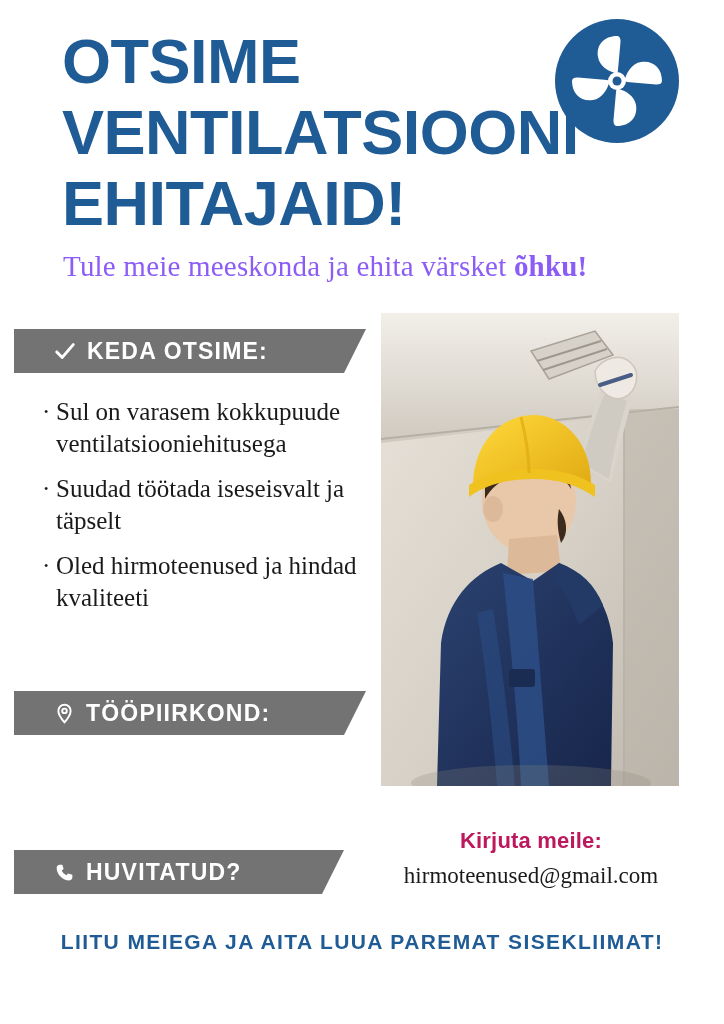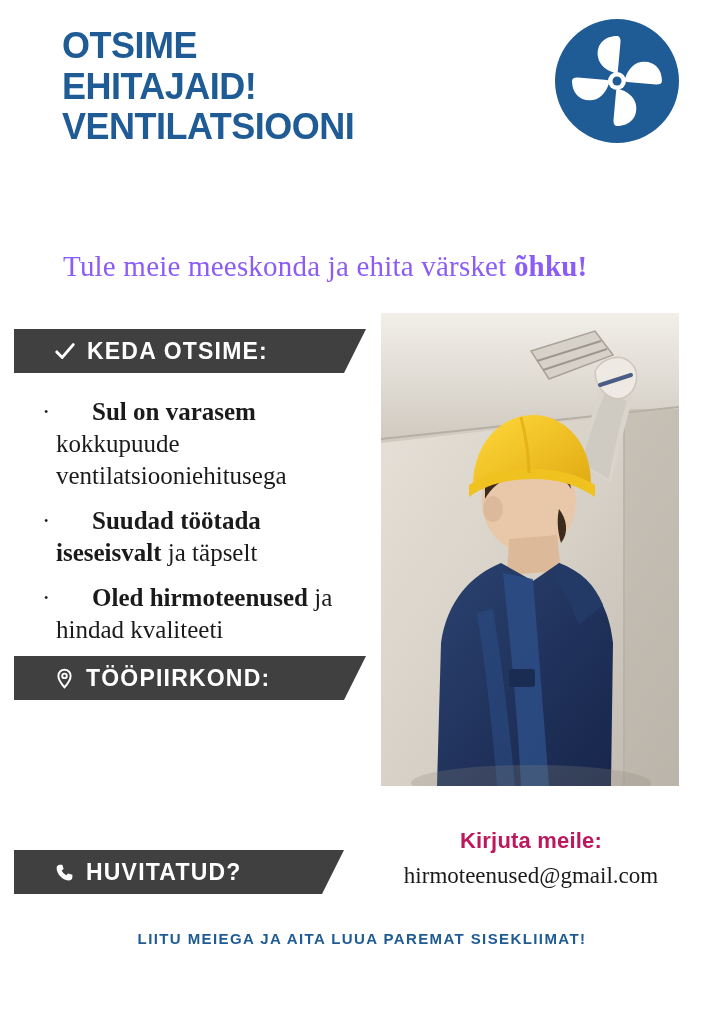--- a/index.html
+++ b/index.html
@@ -32,21 +32,21 @@
     height: 300px;
   }
 
   .headline {
     position: absolute;
     left: 62px;
     top: 26px;
     width: 520px;
     font-family: "Liberation Sans", sans-serif;
     font-weight: bold;
-    font-size: 36px;
+    font-size: 63px;
     line-height: 1.13;
     letter-spacing: -0.5px;
     color: #1F5B94;
     text-transform: uppercase;
   }
   .headline .l {
     display: block;
     white-space: nowrap;
   }
 
@@ -67,21 +67,21 @@
     font-size: 29px;
     color: #8b5cf6;
     letter-spacing: 0.2px;
   }
   .subheadline b { font-weight: bold; }
 
   
   .ribbon {
     position: absolute;
     height: 44px;
-    background: #404040;
+    background: #737373;
     display: flex;
     align-items: center;
     padding-left: 40px;
     box-sizing: border-box;
     color: #ffffff;
     font-family: "Liberation Sans", sans-serif;
     font-weight: bold;
     font-size: 23px;
     letter-spacing: 1.2px;
     text-transform: uppercase;
@@ -89,21 +89,21 @@
   }
   .ribbon .rib-icon {
     display: inline-flex;
     align-items: center;
     justify-content: center;
     margin-right: 11px;
     color: #ffffff;
   }
 
   #ribbon-keda { left: 14px; top: 329px; width: 352px; }
-  #ribbon-too  { left: 14px; top: 656px; width: 352px; }
+  #ribbon-too  { left: 14px; top: 691px; width: 352px; }
   #ribbon-huvi { left: 14px; top: 850px; width: 330px; padding-left: 40px; }
 
   
   .bullets {
     position: absolute;
     left: 42px;
     top: 396px;
     width: 330px;
     font-family: "Liberation Serif", serif;
     font-size: 25px;
@@ -115,21 +115,21 @@
     margin-bottom: 13px;
   }
   .bullet .dot {
     width: 14px;
     flex: 0 0 14px;
     color: #1a1a1a;
     font-size: 25px;
     line-height: 1.28;
   }
   .bullet .btext { flex: 1; }
-  .bullet b { font-weight: bold; margin-left: 36px; }
+  .bullet b { font-weight: normal; }
 
   
   .region-text {
     position: absolute;
     left: 68px;
     top: 753px;
     width: 320px;
     font-family: "Liberation Serif", serif;
     font-size: 25px;
     line-height: 1.36;
@@ -174,21 +174,21 @@
 
   
   .footer-line {
     position: absolute;
     left: 0;
     top: 930px;
     width: 724px;
     text-align: center;
     font-family: "Liberation Sans", sans-serif;
     font-weight: bold;
-    font-size: 15px;
+    font-size: 21px;
     letter-spacing: 1.4px;
     color: #1F5B94;
     text-transform: uppercase;
   }
 
   .bottom-band {
     position: absolute;
     left: 0;
     top: 1006px;
     width: 724px;
@@ -198,22 +198,22 @@
 </style>
 </head>
 <body>
 
 <div class="poster">
 
   <div class="header">
 
     <div class="headline">
       <span class="l">OTSIME</span>
+      <span class="l">VENTILATSIOONI</span>
       <span class="l">EHITAJAID!</span>
-      <span class="l">VENTILATSIOONI</span>
     </div>
 
     <div class="fan-icon">
       <svg viewBox="0 0 130 130" width="130" height="130" aria-hidden="true">
         <circle cx="65" cy="65" r="62" fill="#1F5B94"></circle>
         <g fill="#ffffff">
           <path d="M65 20 C52 20 44 29 46 41 C47.5 50 56 55 63 57 C64.5 57.4 65.8 56.4 65.9 55 L68.5 26 C68.7 22.6 67.6 20 65 20 Z"></path>
           <path d="M110 65 C110 52 101 44 89 46 C80 47.5 75 56 73 63 C72.6 64.5 73.6 65.8 75 65.9 L104 68.5 C107.4 68.7 110 67.6 110 65 Z"></path>
           <path d="M65 110 C78 110 86 101 84 89 C82.5 80 74 75 67 73 C65.5 72.6 64.2 73.6 64.1 75 L61.5 104 C61.3 107.4 62.4 110 65 110 Z"></path>
           <path d="M20 65 C20 78 29 86 41 84 C50 82.5 55 74 57 67 C57.4 65.5 56.4 64.2 55 64.1 L26 61.5 C22.6 61.3 20 62.4 20 65 Z"></path>

